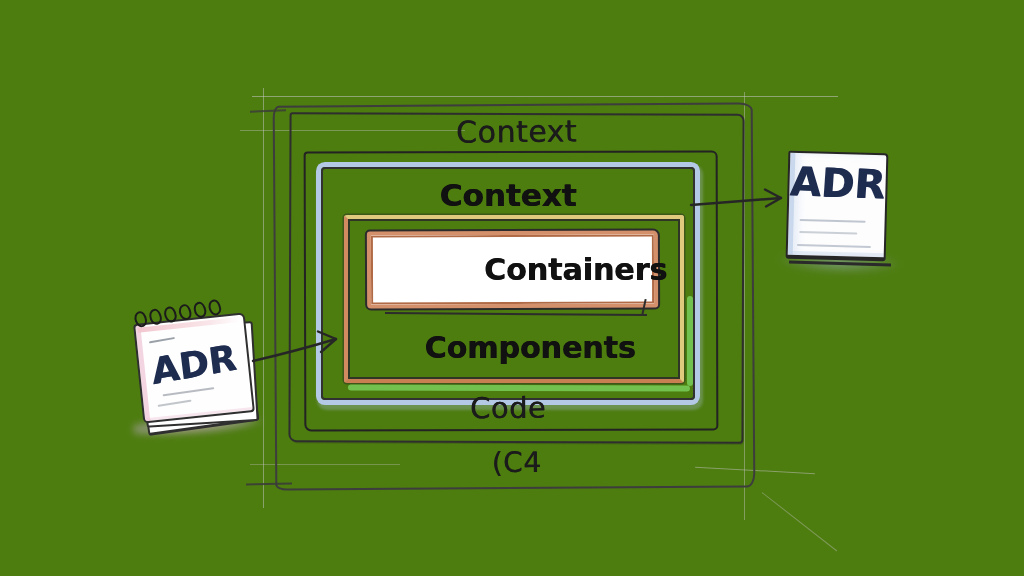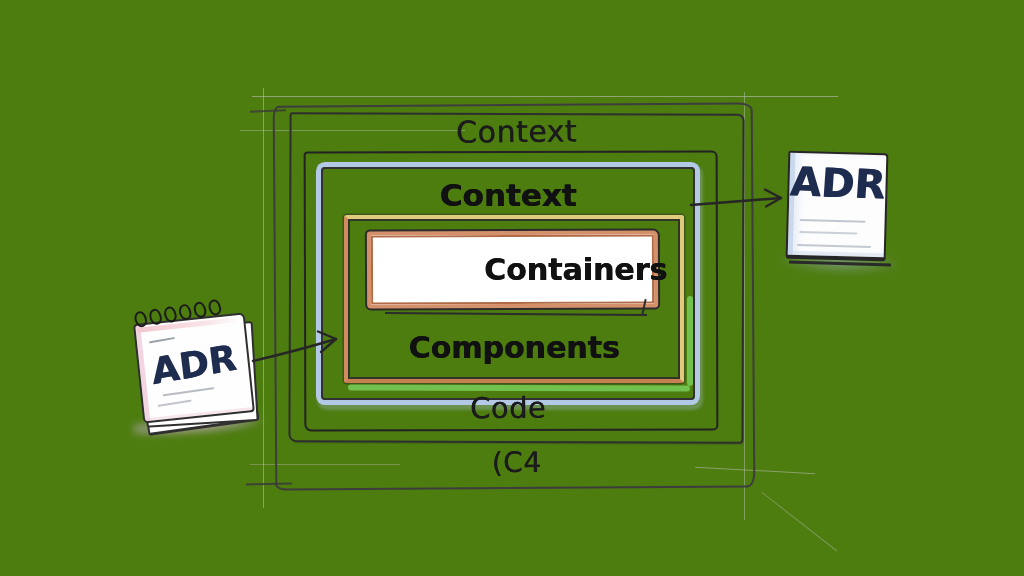--- a/index.html
+++ b/index.html
@@ -82,21 +82,21 @@
     transform:rotate(12deg);z-index:3;}
 
   
   .label{position:absolute;z-index:7;color:#1b1b1b;text-align:center;
     display:flex;align-items:center;justify-content:center;white-space:nowrap;}
   .hand{font-weight:400;text-shadow:.5px 0 0 #1c1c1c;letter-spacing:.5px;}
   .boldlbl{font-weight:700;text-shadow:.7px 0 0 #0e0e0e;color:#111;}
   .lvl-context-outer{left:289px;top:112px;width:455px;height:38px;font-size:30px;transform:rotate(-.6deg);}
   .lvl-context{left:321px;top:177px;width:374px;height:36px;font-size:31px;}
   .lvl-containers{left:382px;top:231px;width:291px;height:77px;font-size:30px;margin-left:48px;}
-  .lvl-components{left:344px;top:327px;width:340px;height:40px;font-size:30px;}
+  .lvl-components{left:344px;top:327px;width:372px;height:40px;font-size:30px;}
   .lvl-code{left:321px;top:391px;width:374px;height:34px;font-size:29px;transform:rotate(-.4deg);}
   .lvl-caption{left:289px;top:444px;width:455px;height:36px;font-size:28px;transform:rotate(-.5deg);}
 
   
   .notepad-shadow{position:absolute;left:133px;top:416px;width:128px;height:18px;z-index:7;
     background:radial-gradient(ellipse at 45% 50%,rgba(232,180,206,.65),rgba(201,174,222,.4) 55%,transparent 78%);
     filter:blur(3px);transform:rotate(-4deg);}
   .notepad{position:absolute;left:138px;top:318px;width:112px;height:100px;transform:rotate(-6deg);z-index:8;}
   .page{position:absolute;inset:0;background:#fff;border:2.4px solid #2f2f2f;border-radius:3px;}
   .back1{transform:translate(5px,7px) rotate(2.5deg);}

